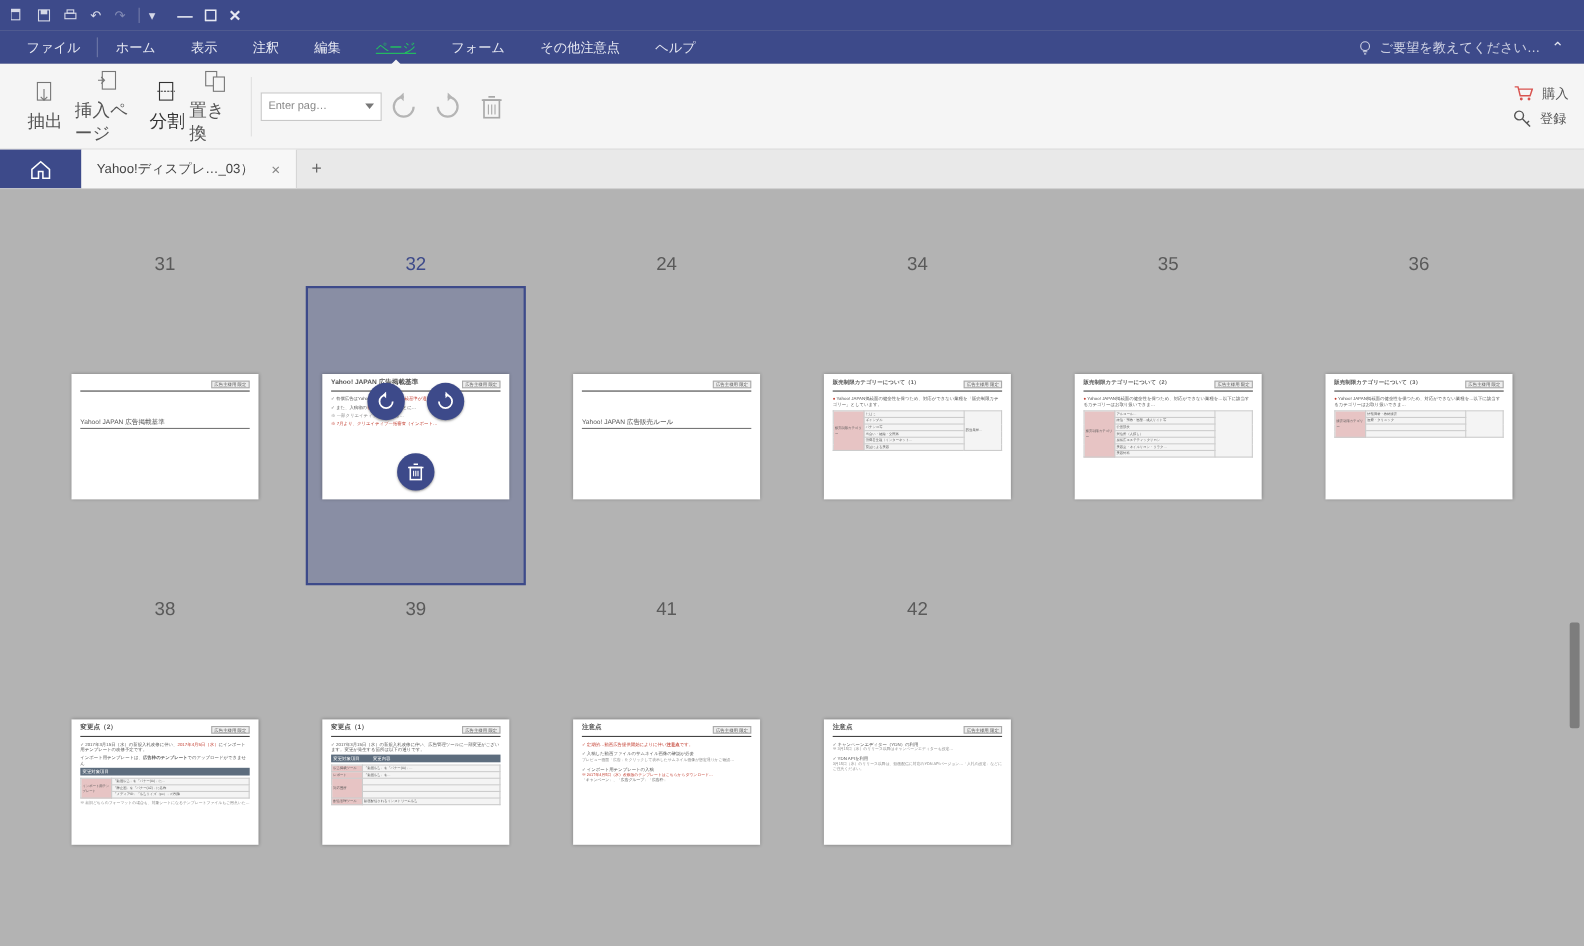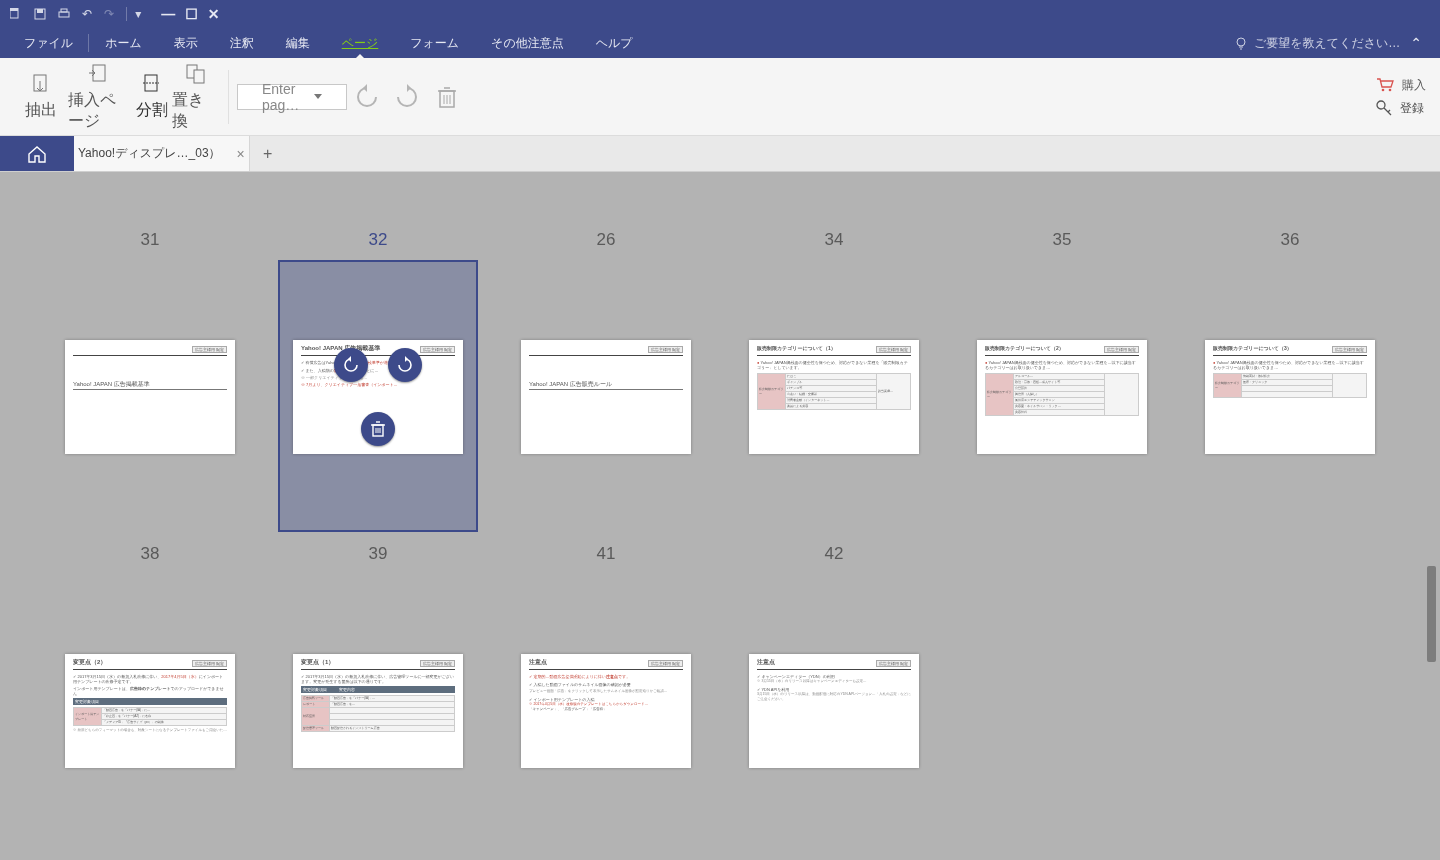--- a/index.html
+++ b/index.html
@@ -9,43 +9,43 @@
 .titlebar { height: 28px; background: #3d4a8a; display: flex; align-items: center; color: #e6e8f2; font-size: 12px; }
 .titlebar .qat { display: flex; gap: 12px; padding: 0 10px; align-items: center; }
 .titlebar .qat span { opacity: 0.9; }
 .titlebar .title { flex: 1; text-align: center; }
 .titlebar .winctl { display: flex; gap: 10px; padding: 0 10px; font-size: 14px; font-weight: bold; }
 
 
 .menubar { height: 30px; background: #3d4a8a; display: flex; align-items: center; color: #e6e8f2; font-size: 12px; padding: 0 8px; }
 .menubar .menu { padding: 0 16px; height: 30px; display: flex; align-items: center; position: relative; }
 .menubar .menu.sep::after { content: ""; position: absolute; right: 0; top: 6px; bottom: 6px; width: 1px; background: rgba(255,255,255,0.25); }
-.menubar .menu.active { color: #84cc16; text-decoration: underline; }
+.menubar .menu.active { color: #22c55e; text-decoration: underline; }
 .menubar .menu.active::after { content: ""; position: absolute; bottom: -1px; left: 50%; transform: translateX(-50%); border-left: 5px solid transparent; border-right: 5px solid transparent; border-bottom: 5px solid #f5f5f5; }
 .menubar .spacer { flex: 1; }
 .menubar .feedback { display: flex; align-items: center; gap: 6px; opacity: 0.85; }
 .menubar .chev { padding: 0 10px; font-size: 14px; }
 
 
 .ribbon { height: 78px; background: #f5f5f5; display: flex; align-items: center; padding: 0 14px; border-bottom: 1px solid #dcdcdc; }
 .rgroup { display: flex; align-items: center; }
 .rbtn { display: flex; flex-direction: column; align-items: center; justify-content: center; width: 54px; gap: 4px; color: #555; font-size: 16px; }
 .rbtn .ico { width: 24px; height: 24px; display:flex; align-items:center; justify-content:center; }
 .rsep { width: 1px; height: 54px; background: #e0e0e0; margin: 0 8px; }
-.pageinput { display: flex; align-items: center; width: 110px; height: 26px; border: 1px solid #c8c8c8; background: #fff; color: #888; font-size: 14px; padding: 0 24px; justify-content: space-between; }
+.pageinput { display: flex; align-items: center; width: 110px; height: 26px; border: 1px solid #c8c8c8; background: #fff; color: #888; font-size: 10px; padding: 0 6px; justify-content: space-between; }
 .pageinput .caret { border-left: 4px solid transparent; border-right: 4px solid transparent; border-top: 5px solid #777; }
 .rot, .del { width: 28px; height: 28px; margin: 0 6px; display:flex; align-items:center; justify-content:center; color: #a8a8a8; }
 .ribbon .rspacer { flex: 1; }
 .rside { display: flex; flex-direction: column; gap: 6px; align-items:flex-start; }
 .rside .row { display: flex; align-items: center; gap: 8px; font-size: 12px; color: #555; }
 
 
 .tabstrip { height: 36px; background: #e9e9e9; display: flex; align-items: stretch; border-bottom: 1px solid #cfcfcf; }
 .hometab { width: 74px; background: #3d4a8a; display: flex; align-items: center; justify-content: center; }
-.doctab { display: flex; align-items: center; background: #f7f7f7; padding: 0 4px; gap: 16px; font-size: 12px; color: #444; border-right: 1px solid #d6d6d6; }
+.doctab { display: flex; align-items: center; background: #f7f7f7; padding: 0 14px; gap: 16px; font-size: 12px; color: #444; border-right: 1px solid #d6d6d6; }
 .doctab .close { color: #888; font-size: 14px; }
 .addtab { width: 36px; display: flex; align-items: center; justify-content: center; color: #666; font-size: 16px; }
 
 
 .viewport { position: relative; height: 688px; background: #b3b3b3; overflow: hidden; }
 .grid { padding: 46px 24px 20px 24px; display: grid; grid-template-columns: repeat(6, 200px); column-gap: 28px; row-gap: 0; justify-content: center; }
 .cell { display: flex; flex-direction: column; align-items: center; height: 314px; position: relative; }
 .cell .num { position: absolute; top: 12px; font-size: 17px; color: #5a5a5a; }
 .cell.sel .num { color: #3d4a8a; }
 .thumb { position: absolute; top: 122px; width: 170px; height: 114px; background: #fff; box-shadow: 0 0 3px rgba(0,0,0,0.3); overflow: hidden; }
@@ -289,21 +289,21 @@
               <line x1="6" y1="2" x2="10" y2="2" stroke="#fff" stroke-width="1.4"></line>
               <line x1="6" y1="8" x2="6" y2="13" stroke="#fff"></line>
               <line x1="8" y1="8" x2="8" y2="13" stroke="#fff"></line>
               <line x1="10" y1="8" x2="10" y2="13" stroke="#fff"></line>
             </svg>
           </div>
       </div>
     </div>
 
     <div class="cell">
-      <div class="num">26</div>
+      <div class="num">24</div>
       <div class="thumb">
           <div class="docpad">
             <div class="hdr">
               <span></span>
               <span class="tag">広告主様用
 限定</span>
             </div>
             <div style="height:22px"></div>
             <div style="font-size:6px;border-bottom:1px solid #777;padding-bottom:2px">Yahoo! JAPAN 広告販売ルール</div>
           </div>

